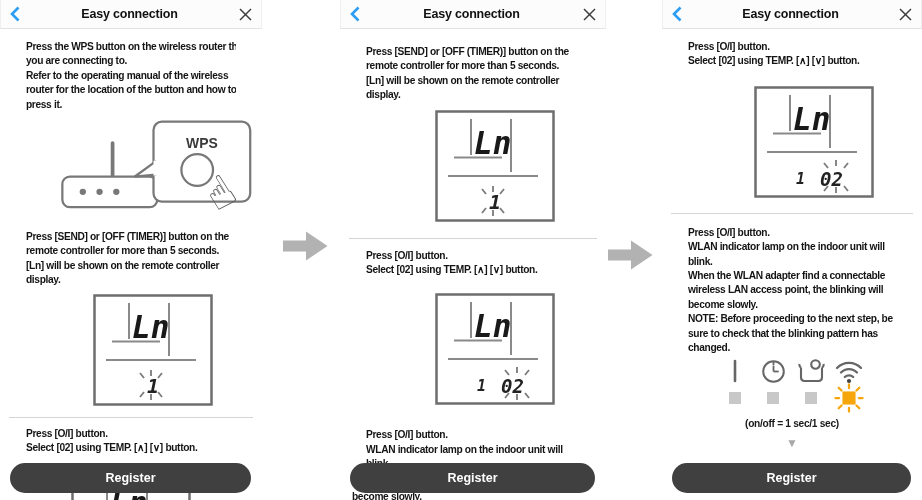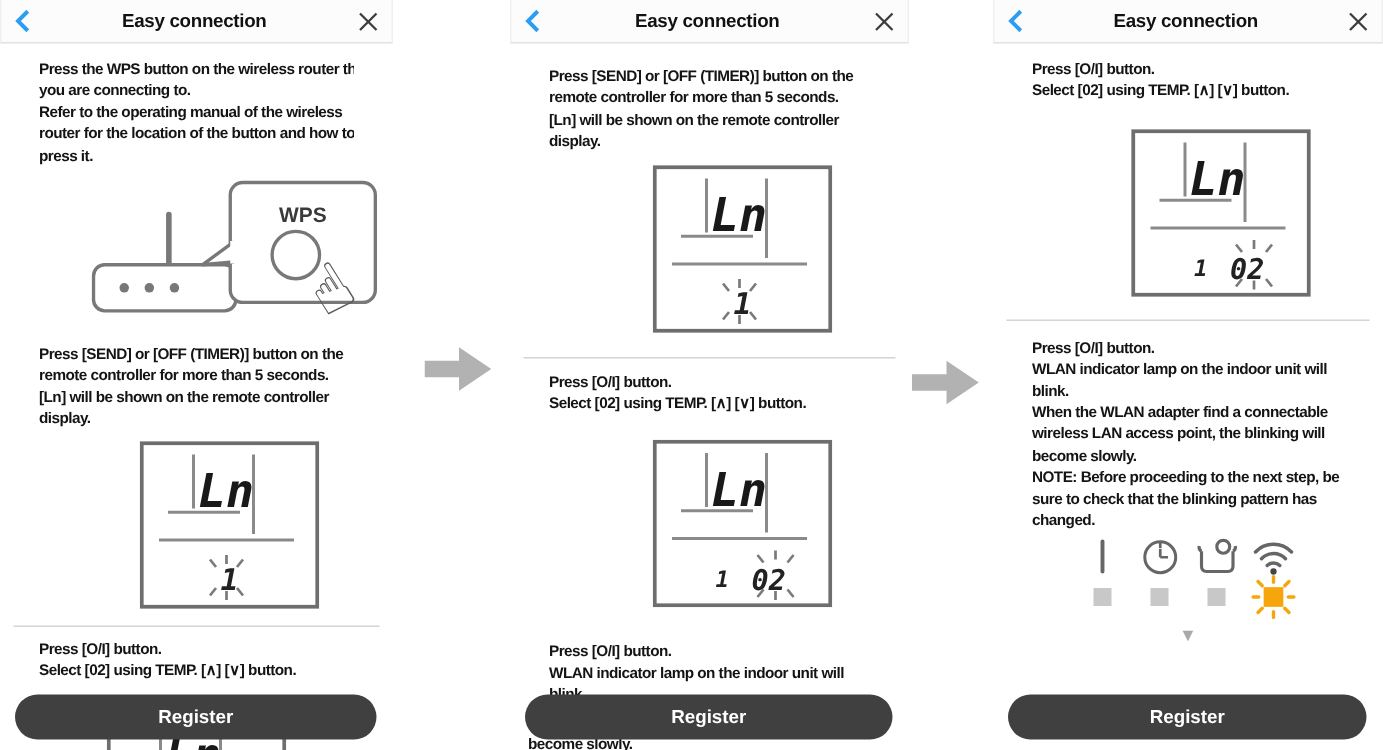--- a/index.html
+++ b/index.html
@@ -300,18 +300,19 @@
               <line x1="-8" y1="-8" x2="-11" y2="-11"></line>
               <line x1="8" y1="-8" x2="11" y2="-11"></line>
               <line x1="-8" y1="8" x2="-11" y2="11"></line>
               <line x1="8" y1="8" x2="11" y2="11"></line>
             </g>
           </svg>
         </div>
       </div>
     </div>
 
+    <div class="caption">(on/off = 1 sec/1 sec)</div>
     <div class="more">▼</div>
 
     <button class="register">Register</button>
   </div>
 
 </div>
 
 </body></html>

